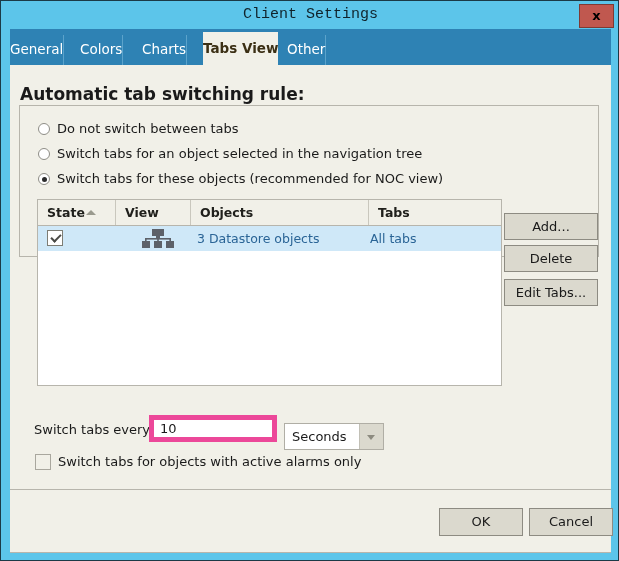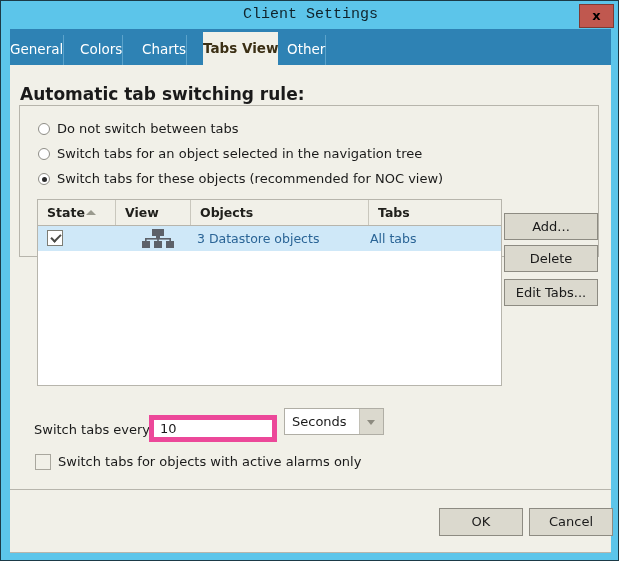--- a/index.html
+++ b/index.html
@@ -302,21 +302,21 @@
     background: #ffffff;
     font-size: 13px;
     color: #1a1a1a;
     padding: 0 6px;
     font-family: "DejaVu Sans", "Liberation Sans", sans-serif;
     outline: none;
   }
   #unit-select {
     position: absolute;
     left: 274px;
-    top: 343px;
+    top: 358px;
     width: 100px;
     height: 27px;
     box-sizing: border-box;
     border: 1px solid #b0aea5;
     background: #ffffff;
     cursor: pointer;
   }
   #unit-value {
     position: absolute;
     left: 7px;

